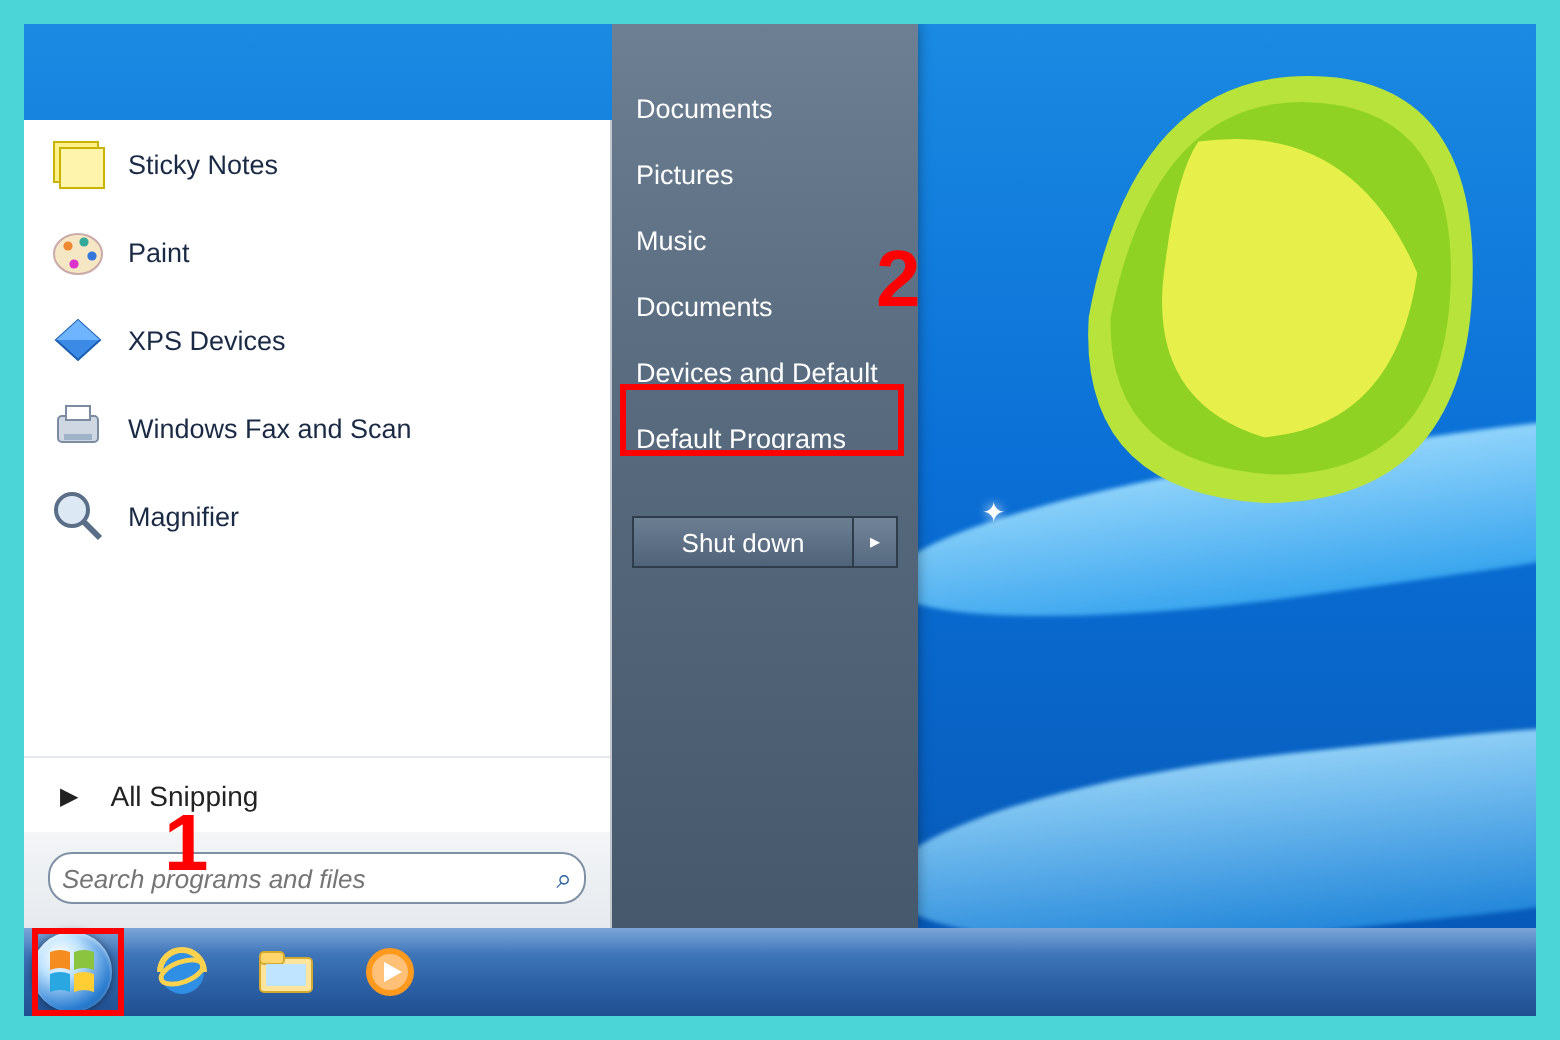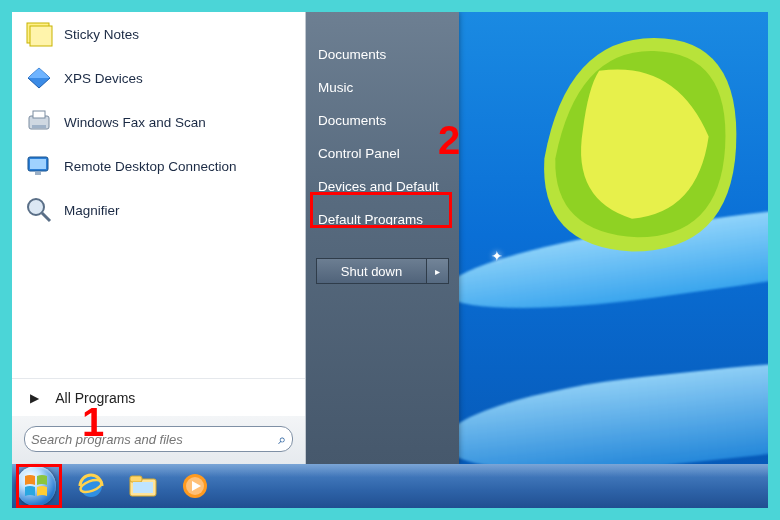--- a/index.html
+++ b/index.html
@@ -7,21 +7,21 @@
   .frame { width: 780px; height: 520px; background: #4bd5d7; display: flex; align-items: center; justify-content: center; }
   .inner { width: 756px; height: 496px; position: relative; background: linear-gradient(180deg,#1a8ae2 0%,#0a6fd6 45%,#0656b3 100%); overflow: hidden; }
   
   .swish1 { position:absolute; left:430px; top:210px; width:500px; height:70px; background:linear-gradient(180deg,#9fdfff,#3facf2); border-radius:50%/60%; transform:rotate(-8deg); filter:blur(1px); opacity:.9;}
   .swish2 { position:absolute; left:430px; top:360px; width:500px; height:90px; background:linear-gradient(180deg,#a6e2ff,#2a90e0); border-radius:50%/60%; transform:rotate(-6deg); filter:blur(1px); opacity:.85;}
   .leaf { position:absolute; left:510px; top:15px; width:220px; height:230px; }
   .leaf svg{width:100%;height:100%;}
   .sparkle{position:absolute;left:479px;top:236px;color:#fff;font-size:14px;text-shadow:0 0 6px #fff;}
   
   .startmenu{position:absolute;left:0;top:0;width:447px;height:452px;display:flex;box-shadow:0 0 6px rgba(0,0,0,.4);}
-  .left{width:294px;background:#fff;border-right:1px solid #c0c7cf;display:flex;flex-direction:column;}
+  .left{width:294px;background:#fff;border-right:1px solid #c0c7cf;display:flex;flex-direction:column;margin-top:48px;}
   .programs{flex:1;overflow:hidden;}
   .prog-item{display:flex;align-items:center;height:44px;padding:0 10px 0 12px;gap:10px;cursor:default;}
   .prog-item .lbl{font-size:13.5px;color:#1b2a44;}
   .ico{width:30px;height:30px;display:flex;align-items:center;justify-content:center;flex-shrink:0;}
   .all-programs{display:flex;align-items:center;height:38px;padding-left:18px;gap:16px;font-size:14px;color:#222;border-top:1px solid #e5e8ec;}
   .search-wrap{padding:10px 12px 12px;background:linear-gradient(#f3f5f7,#e6eaee);}
   .search{display:flex;align-items:center;background:#fff;border:1px solid #7f90a5;border-radius:12px;height:26px;padding:0 6px;}
   .search input{flex:1;border:none;outline:none;font-size:13px;font-style:italic;color:#8b98a8;background:transparent;}
   .right{width:153px;background:linear-gradient(180deg,#6d7f92 0%,#586b7f 40%,#46586c 100%);padding-top:26px;}
   .r-item{padding:9px 12px;color:#fff;font-size:13.5px;cursor:default;}
@@ -65,72 +65,74 @@
                 <svg width="28" height="28">
                   <rect x="2" y="3" width="22" height="20" fill="#fff08a" stroke="#c8b300"></rect>
                   <rect x="5" y="6" width="22" height="20" fill="#fff4ab" stroke="#c8b300"></rect>
                 </svg>
               </span>
             <span class="lbl">Sticky Notes</span>
           </div>
           <div class="prog-item">
             <span class="ico">
                 <svg width="30" height="30">
+                  <ellipse cx="15" cy="16" rx="12" ry="10" fill="#f6e7c4" stroke="#caa"></ellipse>
+                  <circle cx="10" cy="12" r="2.3" fill="#e83"></circle>
+                  <circle cx="18" cy="10" r="2.3" fill="#3a9"></circle>
+                  <circle cx="22" cy="17" r="2.3" fill="#37d"></circle>
+                  <circle cx="13" cy="21" r="2.3" fill="#d3c"></circle>
+                </svg>
+              </span>
+            <span class="lbl">Paint</span>
+          </div>
+          <div class="prog-item">
+            <span class="ico">
+                <svg width="30" height="30">
                   <path d="M4 15 L15 5 L26 15 L15 25 Z" fill="#3b8be6" stroke="#1b5db0"></path>
                   <path d="M4 15 L15 5 L26 15" fill="#6fb4ff"></path>
                 </svg>
               </span>
             <span class="lbl">XPS Devices</span>
           </div>
           <div class="prog-item">
             <span class="ico">
                 <svg width="30" height="30">
                   <rect x="5" y="9" width="20" height="13" rx="2" fill="#cfd8e2" stroke="#7b8ca0"></rect>
                   <rect x="9" y="4" width="12" height="7" fill="#fff" stroke="#7b8ca0"></rect>
                   <rect x="8" y="18" width="14" height="3" fill="#9fb2c8"></rect>
                 </svg>
               </span>
             <span class="lbl">Windows Fax and Scan</span>
           </div>
           <div class="prog-item">
             <span class="ico">
                 <svg width="30" height="30">
-                  <rect x="4" y="6" width="20" height="14" rx="2" fill="#2c7fd6" stroke="#16528f"></rect>
-                  <rect x="6" y="8" width="16" height="10" fill="#9fd2ff"></rect>
-                  <rect x="11" y="21" width="6" height="3" fill="#9cb0c6"></rect>
-                </svg>
-              </span>
-            <span class="lbl">Remote Desktop Connection</span>
-          </div>
-          <div class="prog-item">
-            <span class="ico">
-                <svg width="30" height="30">
                   <circle cx="12" cy="12" r="8" fill="#dce8f4" stroke="#5a6f87" stroke-width="2"></circle>
                   <line x1="18" y1="18" x2="26" y2="26" stroke="#5a6f87" stroke-width="3"></line>
                 </svg>
               </span>
             <span class="lbl">Magnifier</span>
           </div>
         </div>
         <div class="all-programs">
           <span style="font-size:12px;color:#222;">▶</span>
-          <span>All Programs</span>
+          <span>All Snipping</span>
         </div>
         <div class="search-wrap">
           <div class="search">
             <input placeholder="Search programs and files" style="">
             <span style="color:#2a609e;font-size:14px;">⌕</span>
           </div>
         </div>
       </div>
       <div class="right">
         <div class="r-item">Documents</div>
+        <div class="r-item">Pictures</div>
         <div class="r-item">Music</div>
         <div class="r-item">Documents</div>
-        <div class="r-item">Control Panel</div>
         <div class="r-item">Devices and Default</div>
         <div class="r-item">Default Programs</div>
         <div class="shutdown">
           <span class="sd-lbl">Shut down</span>
           <span class="sd-arrow">▸</span>
         </div>
       </div>
     </div>
 
     <div class="taskbar">

